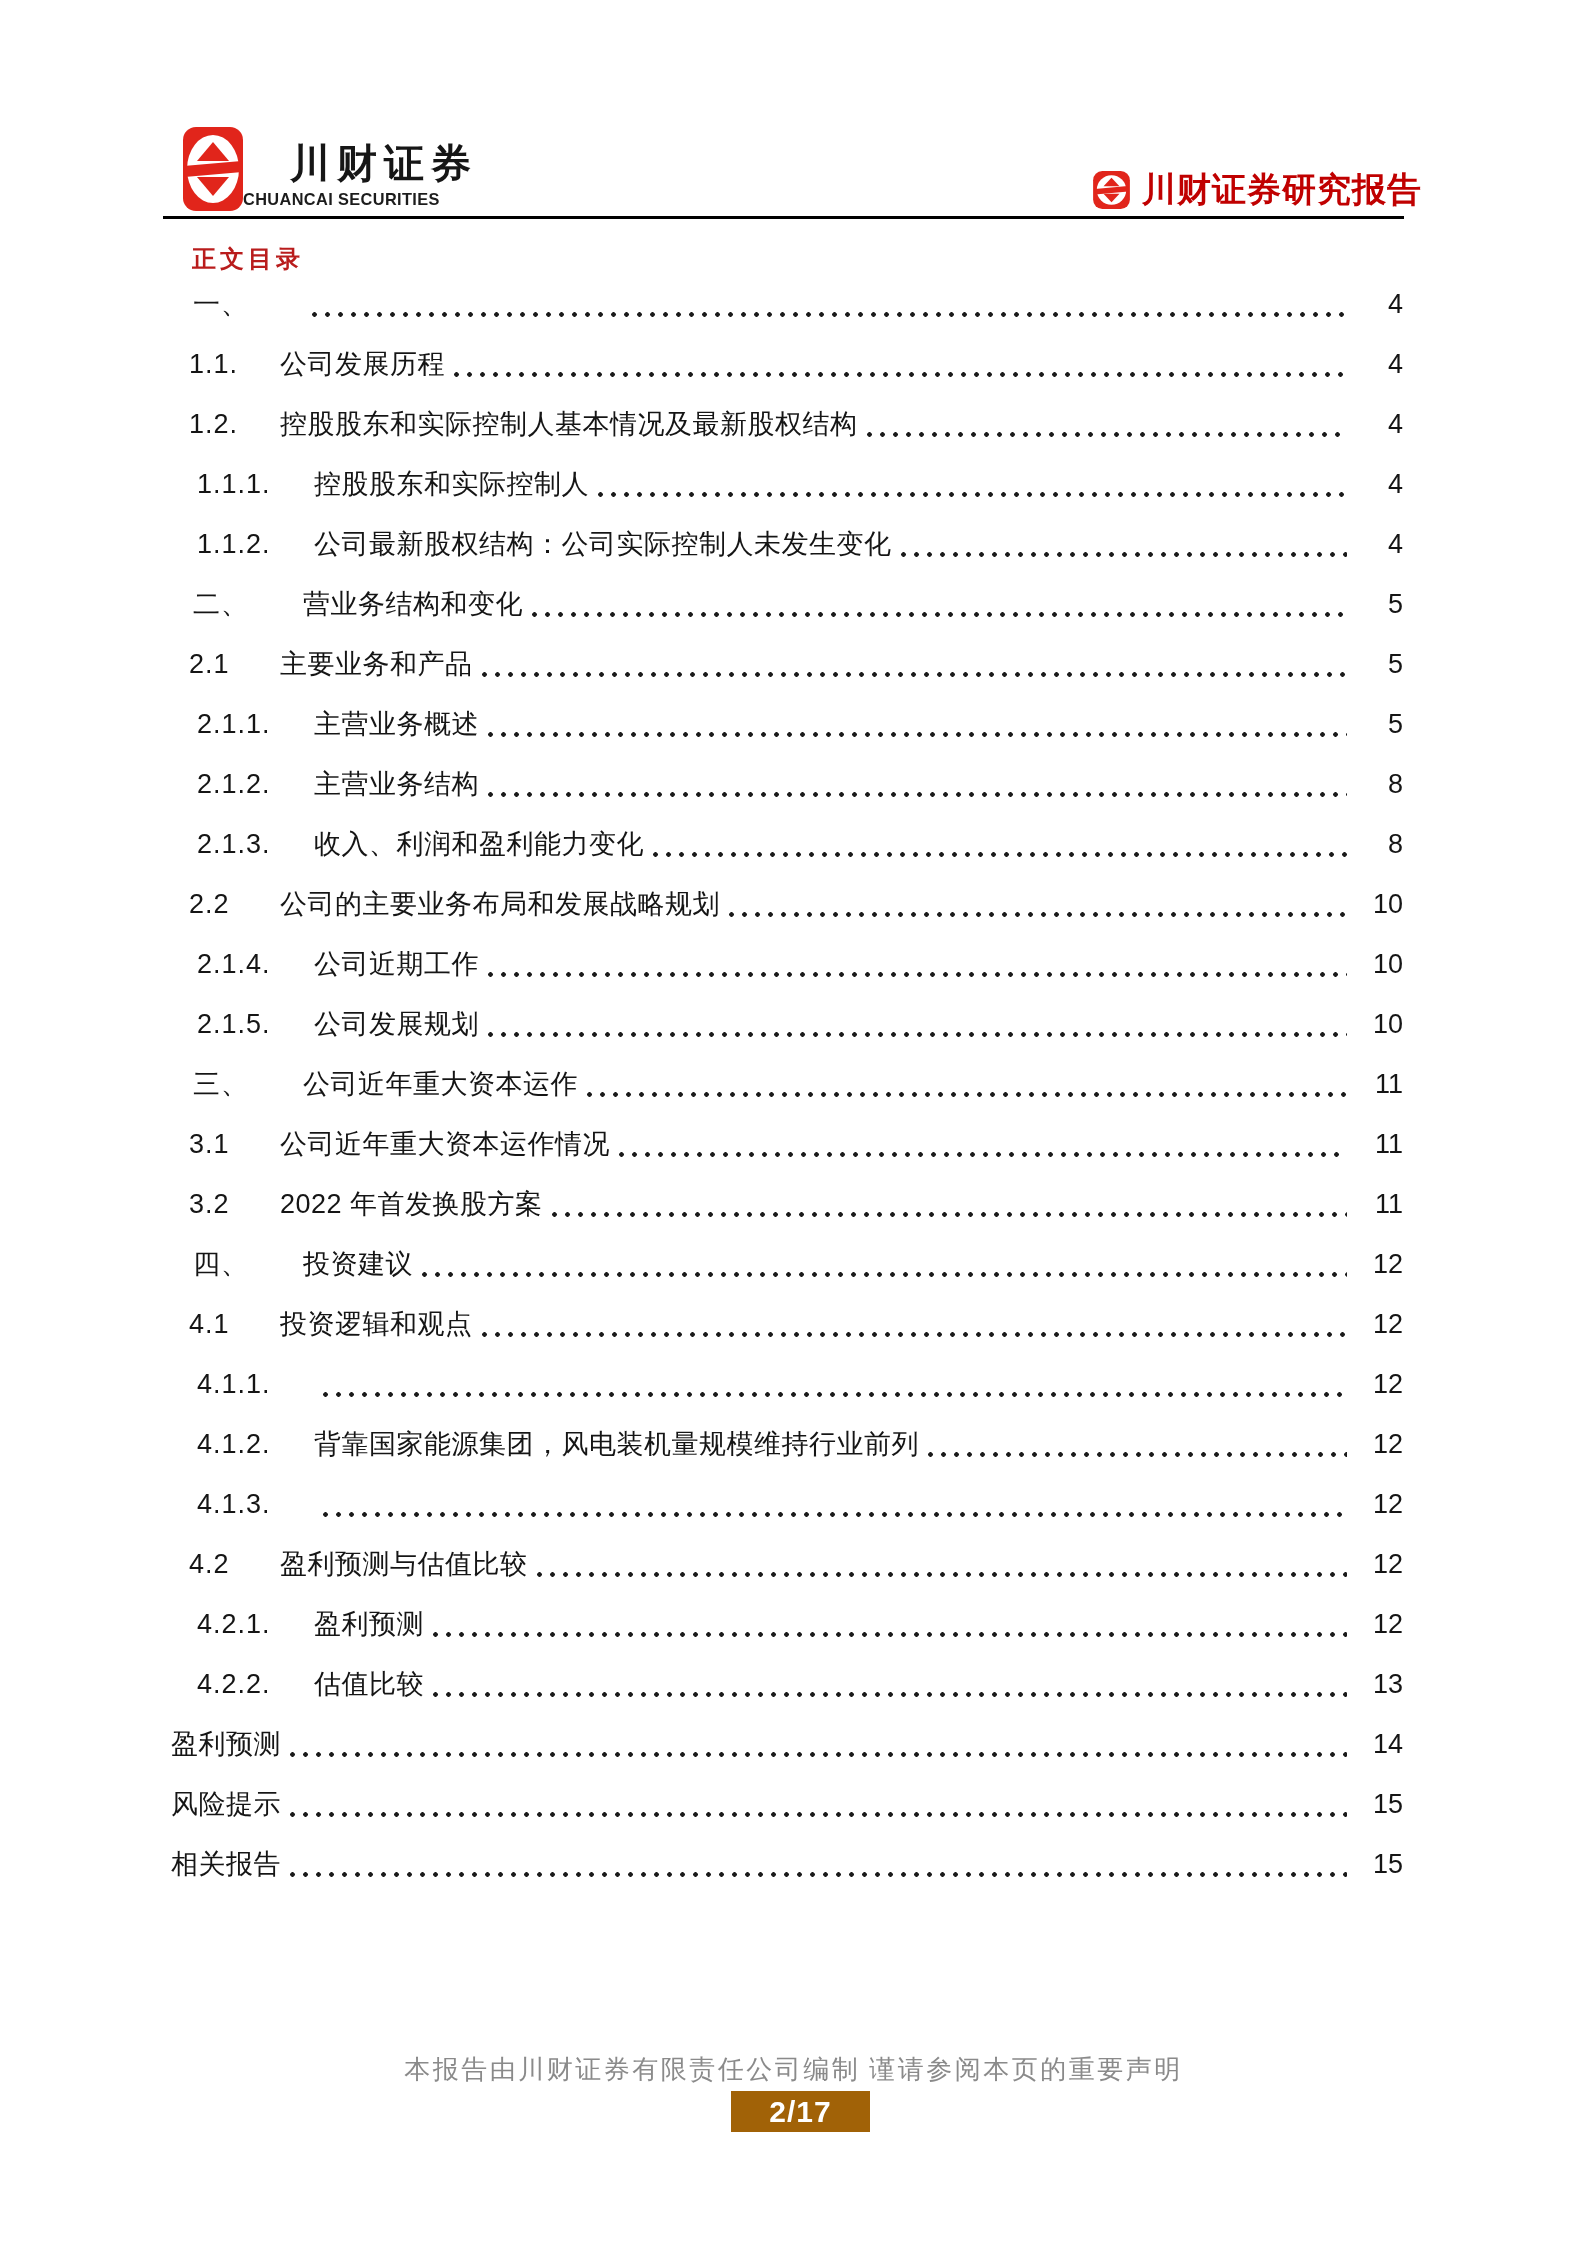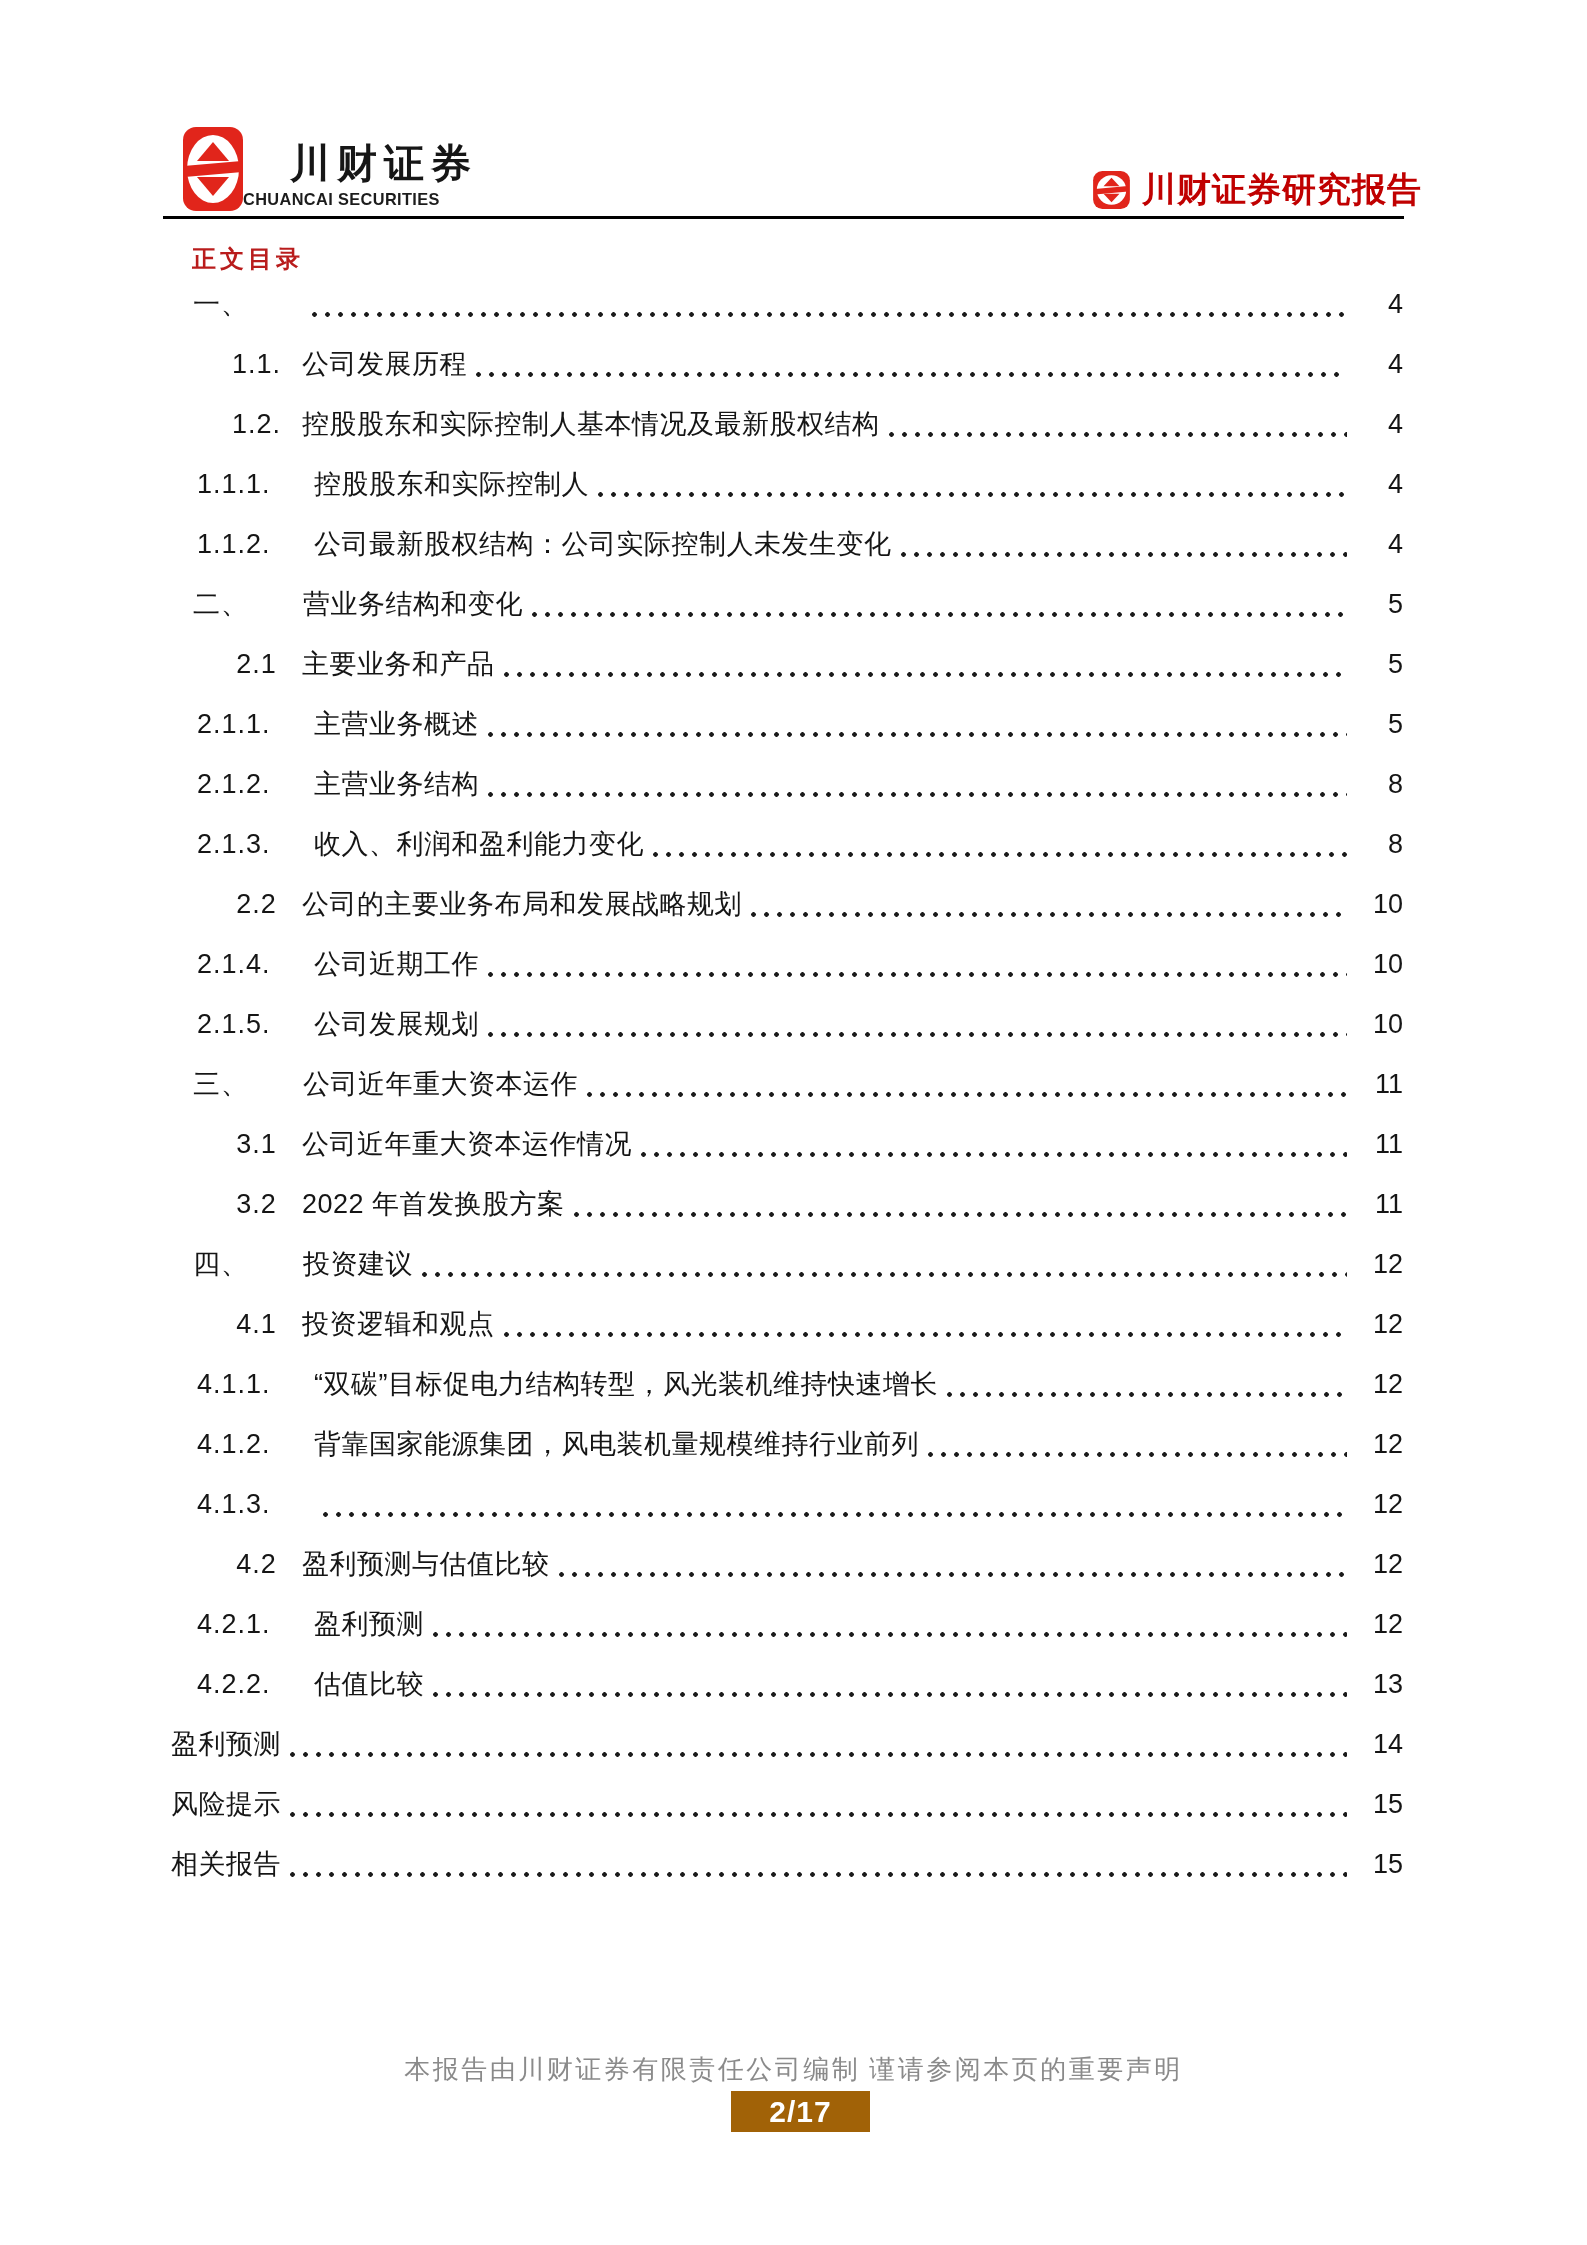--- a/index.html
+++ b/index.html
@@ -31,21 +31,21 @@
   
   .toc-title{
     position:absolute;left:192px;top:243px;font-size:24px;font-weight:700;color:#b91c1c;
     letter-spacing:4px;font-family:Liberation Sans, sans-serif;
   }
   .toc-list{position:absolute;left:165px;top:274px;width:1240px;}
   .toc-row{display:flex;align-items:center;height:60px;font-size:27px;color:#151515;}
   .toc-row .num{flex:none;white-space:nowrap;letter-spacing:1px;}
   .toc-row .ttl{flex:none;white-space:nowrap;letter-spacing:.5px;}
   .toc-row.lv1 .num{margin-left:28px;width:110px;}
-  .toc-row.lv2 .num{margin-left:46px;width:91px;text-align:center;}
+  .toc-row.lv2 .num{margin-left:24px;width:91px;}
   .toc-row.lv3 .num{margin-left:32px;width:117px;}
   .toc-row.lv0 .ttl{margin-left:6px;}
   .leader{
     flex:1;align-self:flex-end;height:5px;margin:0 10px 17px 9px;min-width:20px;
     background-image:radial-gradient(circle at 2.5px 2.5px, #1b1b1b 2px, transparent 2.6px);
     background-size:13px 5px;background-repeat:repeat-x;background-position:left bottom;
   }
   .pgnum{flex:none;width:46px;text-align:right;padding-right:2px;}
 
   
@@ -192,21 +192,20 @@
       <span class="pgnum">12</span>
     </div>
       <div class="toc-row lv2">
       <span class="num">4.1</span>
       <span class="ttl">投资逻辑和观点</span>
       <span class="leader"></span>
       <span class="pgnum">12</span>
     </div>
       <div class="toc-row lv3">
       <span class="num">4.1.1.</span>
-      <span class="ttl">“双碳”目标促电力结构转型，风光装机维持快速增长</span>
       <span class="leader"></span>
       <span class="pgnum">12</span>
     </div>
       <div class="toc-row lv3">
       <span class="num">4.1.2.</span>
       <span class="ttl">背靠国家能源集团，风电装机量规模维持行业前列</span>
       <span class="leader"></span>
       <span class="pgnum">12</span>
     </div>
       <div class="toc-row lv3">

